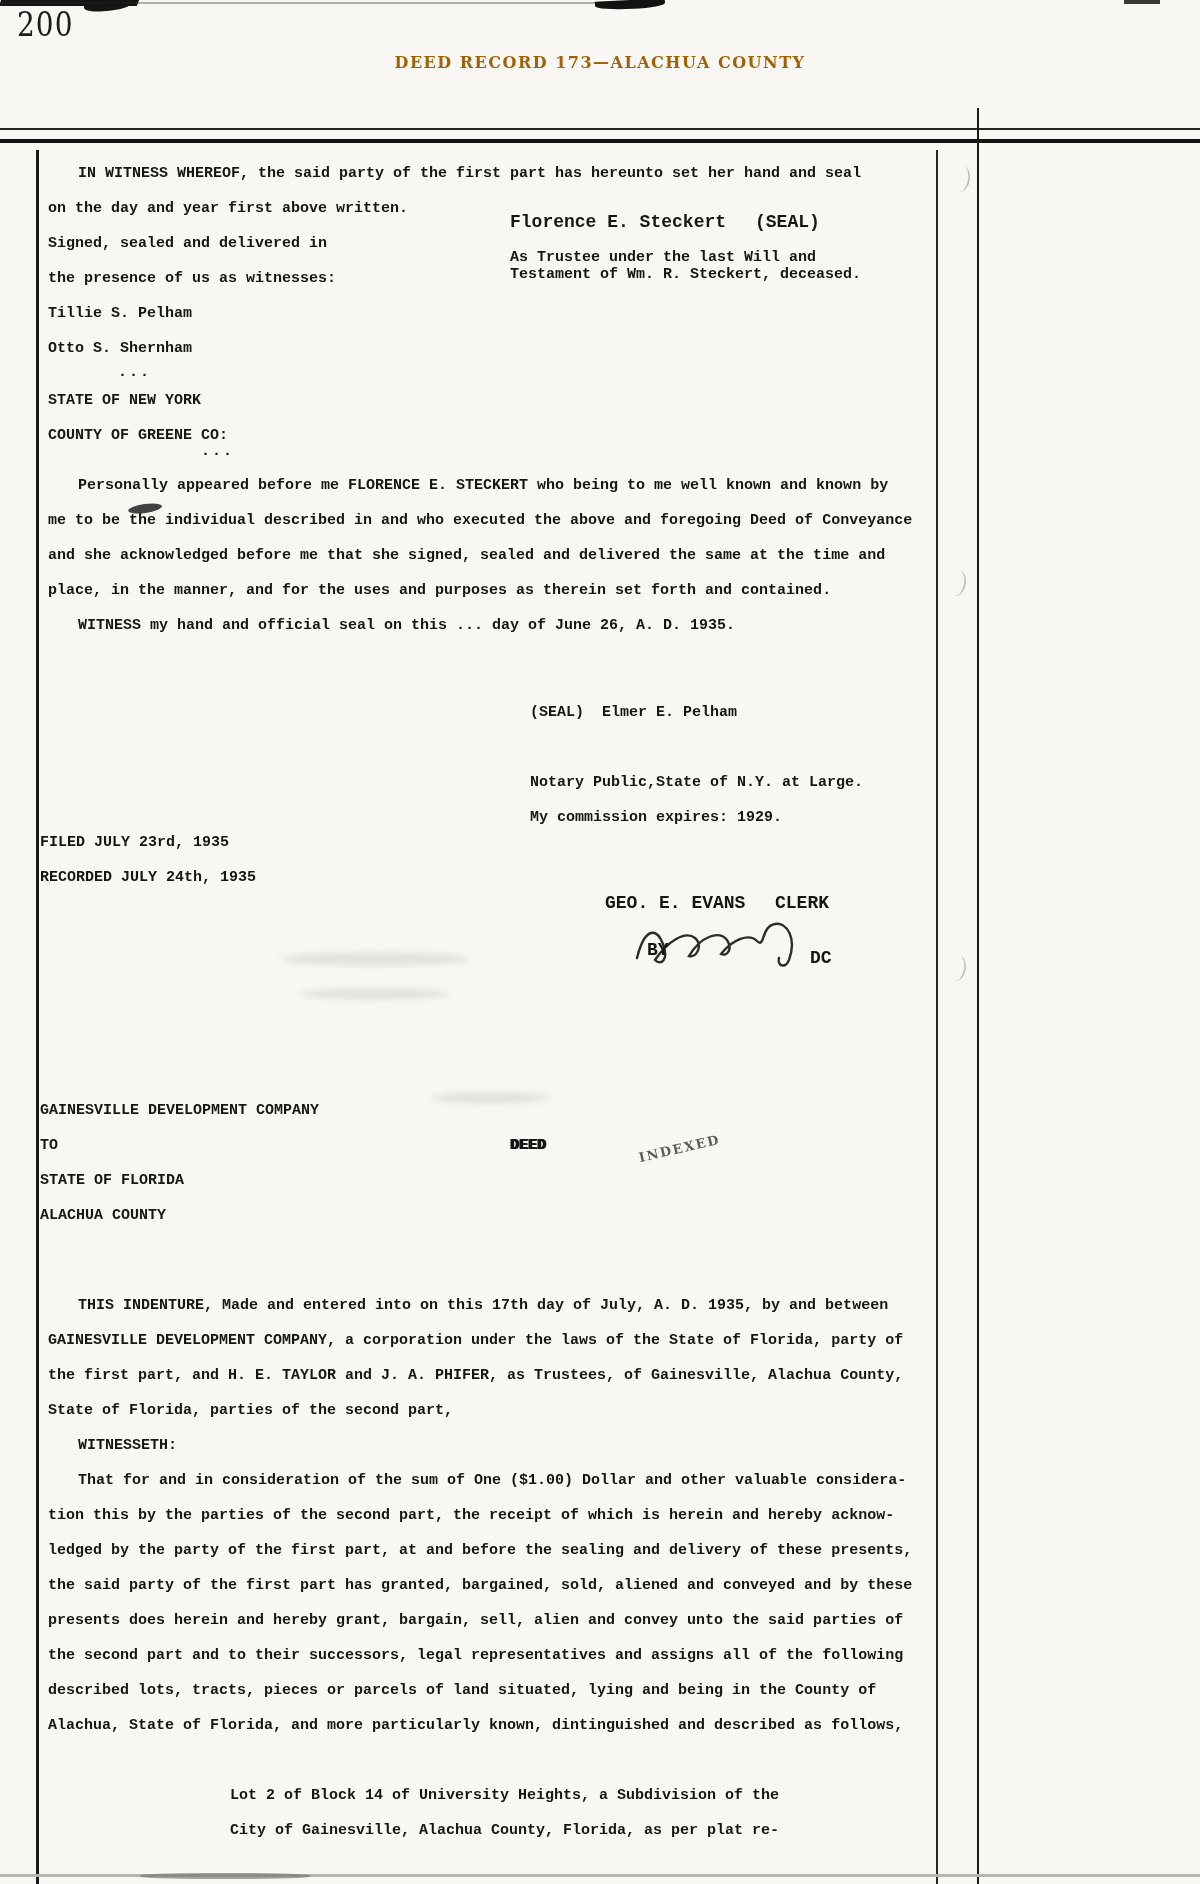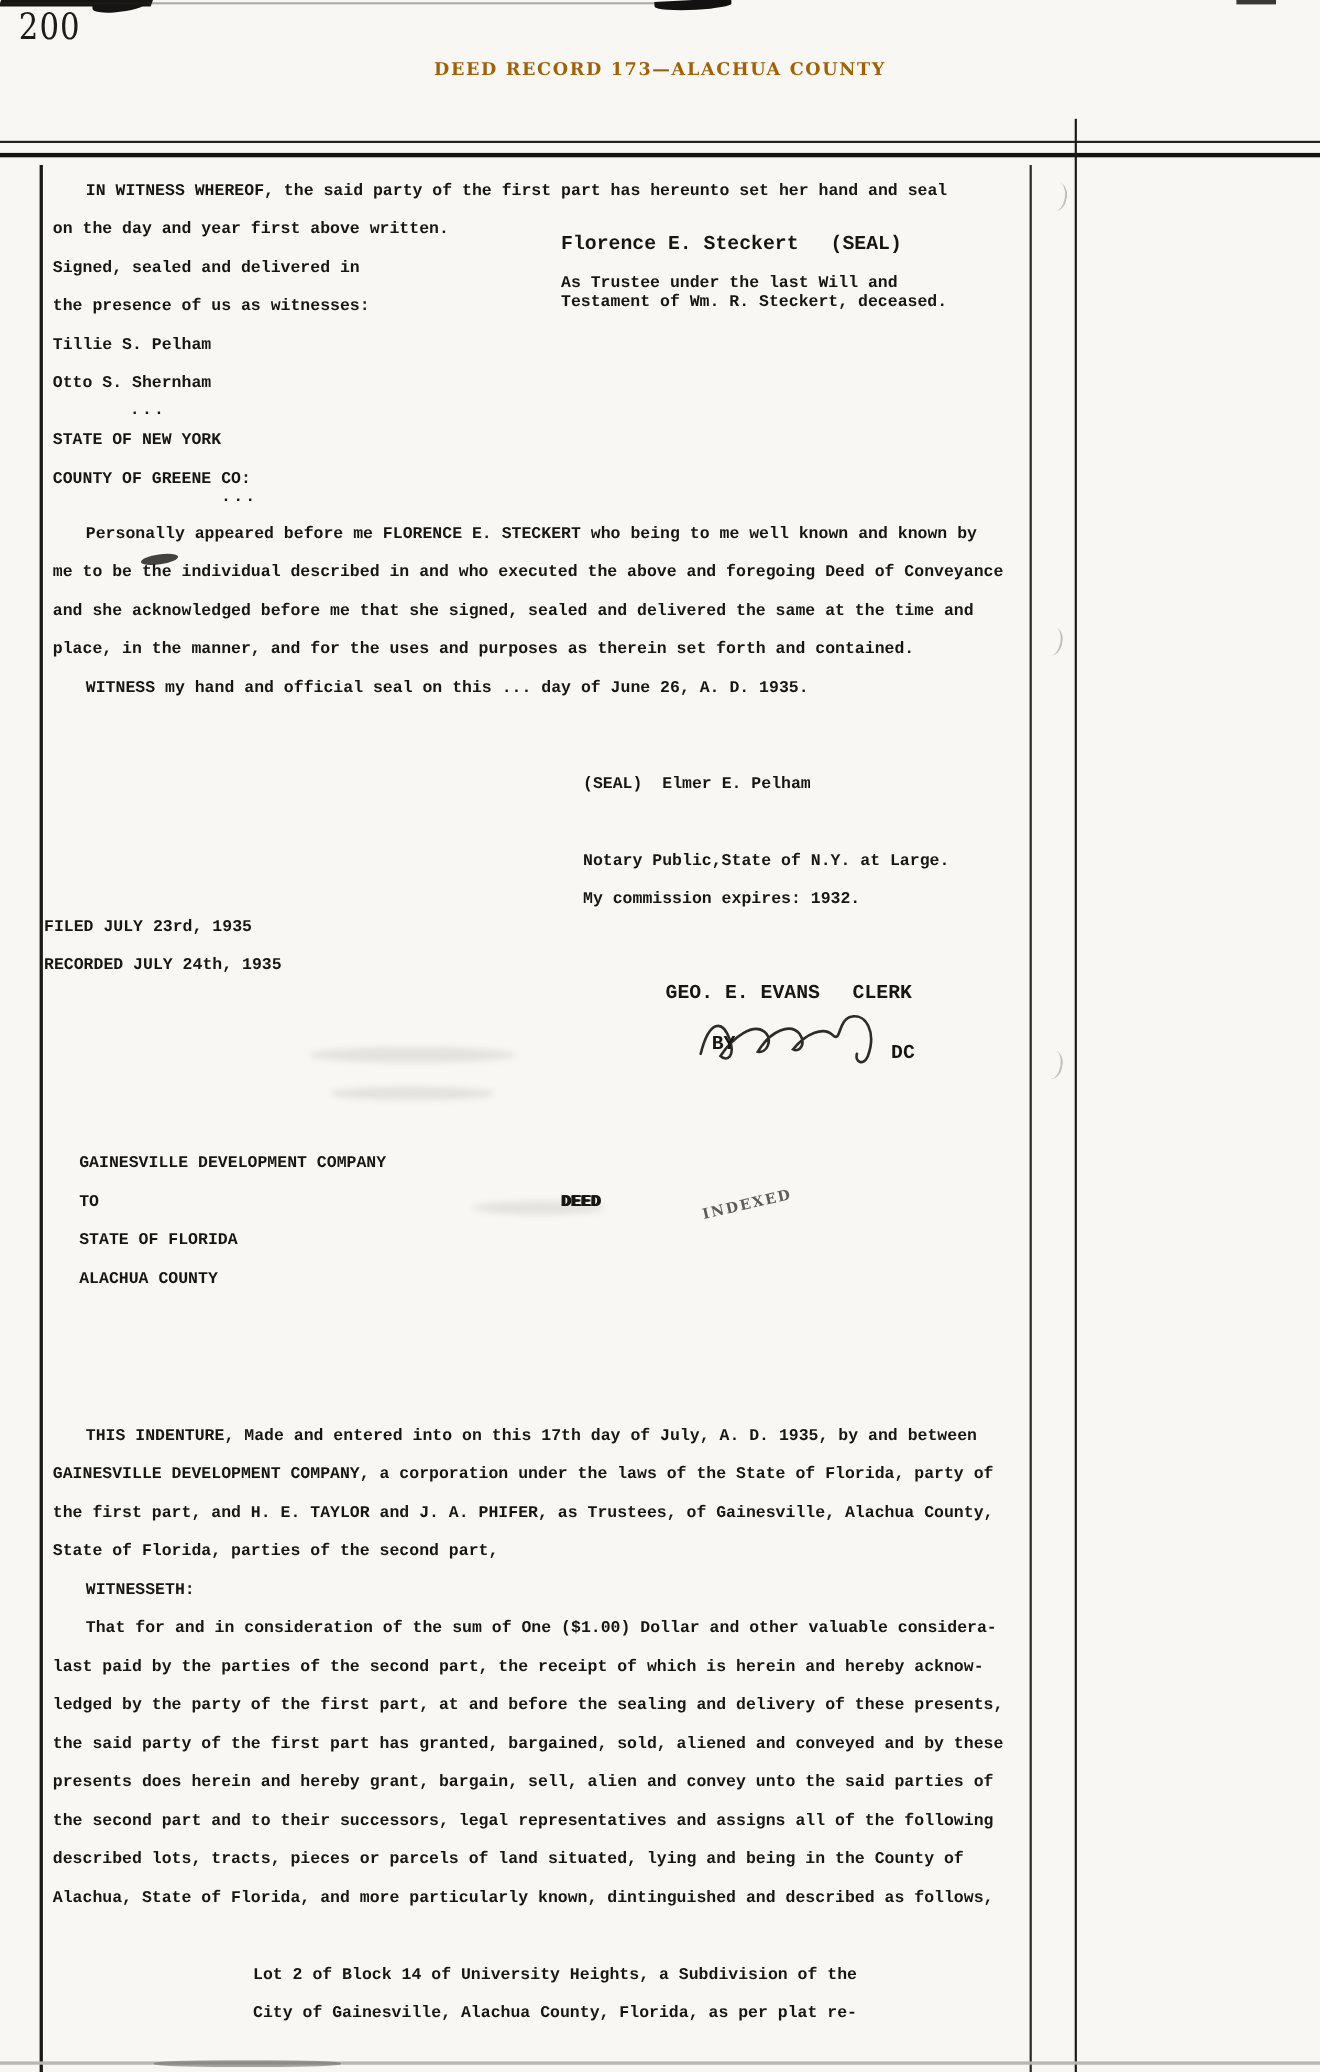--- a/index.html
+++ b/index.html
@@ -105,21 +105,21 @@
       <div>WITNESS my hand and official seal on this ... day of June 26, A. D. 1935.</div>
     </div>
   <div class="abs ink-blob" style="left:128px;top:504px;width:34px;height:9px;transform:rotate(-8deg);opacity:.85;"></div>
 
   <div class="abs" style="left:458px;top:660px;">
     <div class="tline-block">
       <div>
         <span>(SEAL)</span><span style="display:inline-block;width:18px;"></span><span>Elmer E. Pelham</span>
       </div>
       <div style="padding-left:72px;">Notary Public,State of N.Y. at Large.</div>
-      <div style="padding-left:72px;">My commission expires: 1932.</div>
+      <div style="padding-left:72px;">My commission expires: 1929.</div>
     </div>
   </div>
 
   <div class="abs smudge" style="left:280px;top:952px;width:190px;height:14px;"></div>
   <div class="abs smudge" style="left:300px;top:988px;width:150px;height:12px;"></div>
   <div class="abs smudge" style="left:430px;top:1092px;width:120px;height:12px;"></div>
 
   <div class="abs tline-block" style="left:40px;top:825px;">
       <div>FILED JULY 23rd, 1935</div>
       <div>RECORDED JULY 24th, 1935</div>
@@ -132,42 +132,42 @@
     </div>
     <div style="position:relative;height:50px;">
       <span class="sig-name" style="position:absolute;left:0;top:12px;margin-left:42px;">BY</span>
       <svg class="sig abs" style="left:26px;top:-16px;" width="185" height="62" viewBox="0 0 185 62">
         <path d="M6 46 C14 14,26 16,32 32 C38 48,30 54,24 48 C36 30,54 18,64 26 C72 33,66 46,58 44 C70 24,88 18,96 28 C102 37,96 45,90 42 C102 27,118 21,126 29 C134 37,130 14,144 12 C156 10,166 26,158 48 C154 57,146 54,148 46" fill="none" stroke="#1b1a18" stroke-width="2.4" stroke-linecap="round" opacity=".92"></path>
       </svg>
       <span class="sig-name" style="position:absolute;left:205px;top:20px;">DC</span>
     </div>
   </div>
 
-  <div class="abs" style="left:40px;top:1040px;width:1064px;padding-left:32px;">
+  <div class="abs" style="left:40px;top:1093px;width:1064px;">
     <div class="tline-block">
       <div>GAINESVILLE DEVELOPMENT COMPANY</div>
       <div>TO</div>
       <div>STATE OF FLORIDA</div>
       <div>ALACHUA COUNTY</div>
     </div>
     <div class="abs deed-type" style="left:470px;top:44px;">DEED</div>
     <div class="abs stamp" style="left:598px;top:48px;">INDEXED</div>
   </div>
 
   <div class="abs tline-block indent-first indent-last" style="left:48px;top:1288px;width:888px;">
       <div>THIS INDENTURE, Made and entered into on this 17th day of July, A. D. 1935, by and between</div>
       <div>GAINESVILLE DEVELOPMENT COMPANY, a corporation under the laws of the State of Florida, party of</div>
       <div>the first part, and H. E. TAYLOR and J. A. PHIFER, as Trustees, of Gainesville, Alachua County,</div>
       <div>State of Florida, parties of the second part,</div>
       <div>WITNESSETH:</div>
     </div>
 
   <div class="abs tline-block indent-first" style="left:48px;top:1463px;width:888px;">
       <div>That for and in consideration of the sum of One ($1.00) Dollar and other valuable considera-</div>
-      <div>last paid by the parties of the second part, the receipt of which is herein and hereby acknow-</div>
+      <div>tion this by the parties of the second part, the receipt of which is herein and hereby acknow-</div>
       <div>ledged by the party of the first part, at and before the sealing and delivery of these presents,</div>
       <div>the said party of the first part has granted, bargained, sold, aliened and conveyed and by these</div>
       <div>presents does herein and hereby grant, bargain, sell, alien and convey unto the said parties of</div>
       <div>the second part and to their successors, legal representatives and assigns all of the following</div>
       <div>described lots, tracts, pieces or parcels of land situated, lying and being in the County of</div>
       <div>Alachua, State of Florida, and more particularly known, dintinguished and described as follows,</div>
     </div>
 
   <div class="abs tline-block" style="left:230px;top:1778px;text-align:center;">
       <div>Lot 2 of Block 14 of University Heights, a Subdivision of the</div>

